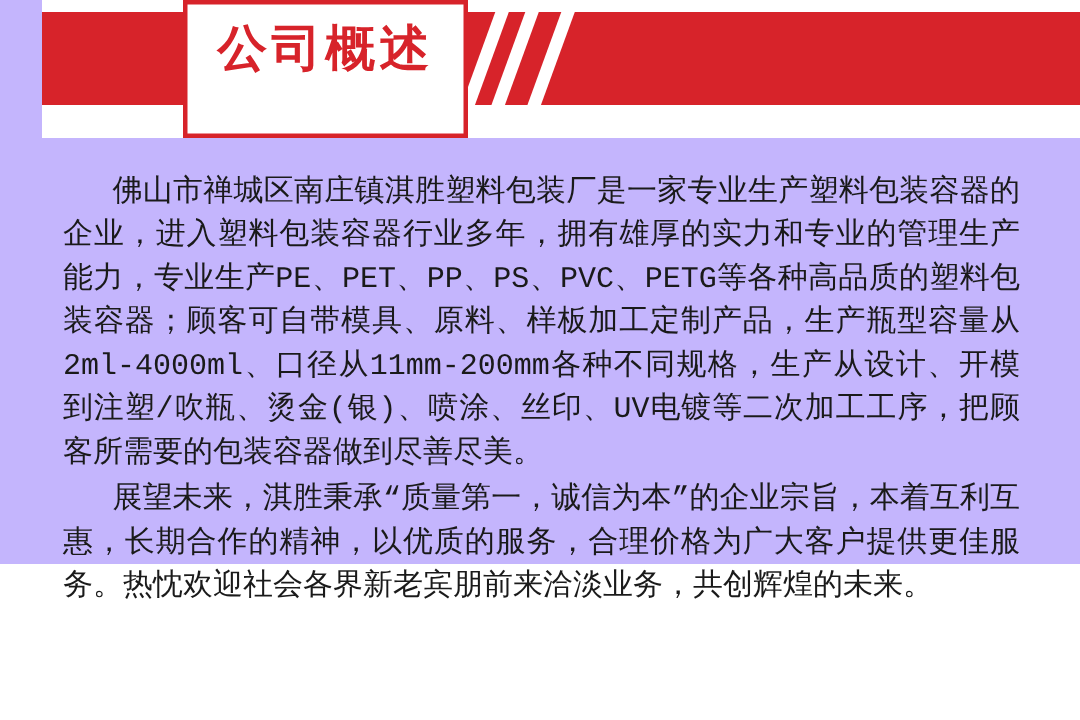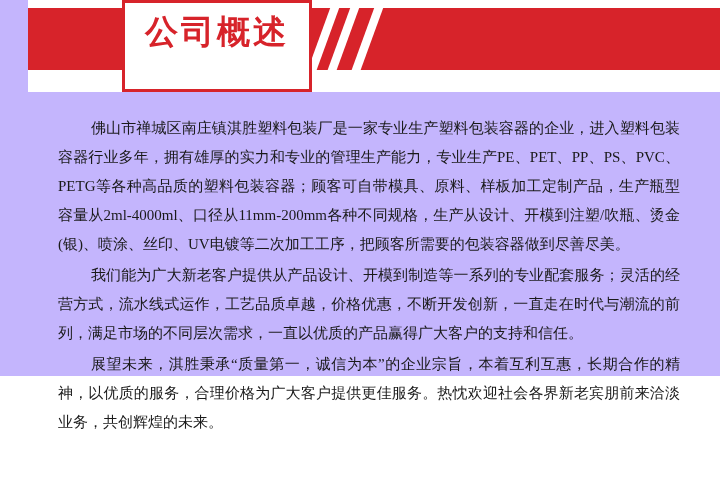--- a/index.html
+++ b/index.html
@@ -85,44 +85,43 @@
   
   .content {
     position: absolute;
     left: 0;
     top: 92px;
     width: 720px;
     padding: 22px 40px 0 42px;
     box-sizing: border-box;
   }
   .para {
-    margin: 0 0 2px 16px;
-    font-size: 15px;
+    margin: 0 0 2px 0;
+    font-size: 20px;
     line-height: 29px;
     color: #1a1a1a;
     text-align: justify;
     text-indent: 33px;
-    font-family: Liberation Serif, serif;
+    font-family: Liberation Mono, monospace;
   }
 </style>
 </head>
 <body>
 
 <div id="page">
 
   <div class="banner">
     <div class="banner-bar"></div>
     <div class="slash s1"></div>
     <div class="slash s2"></div>
     <div class="slash s3"></div>
 
     <div class="title-box">
       <p class="title-cn">公司概述</p>
     </div>
   </div>
 
   <div class="content">
     <p class="para">佛山市禅城区南庄镇淇胜塑料包装厂是一家专业生产塑料包装容器的企业，进入塑料包装容器行业多年，拥有雄厚的实力和专业的管理生产能力，专业生产PE、PET、PP、PS、PVC、PETG等各种高品质的塑料包装容器；顾客可自带模具、原料、样板加工定制产品，生产瓶型容量从2ml-4000ml、口径从11mm-200mm各种不同规格，生产从设计、开模到注塑/吹瓶、烫金(银)、喷涂、丝印、UV电镀等二次加工工序，把顾客所需要的包装容器做到尽善尽美。</p>
-    <p class="para">我们能为广大新老客户提供从产品设计、开模到制造等一系列的专业配套服务；灵活的经营方式，流水线式运作，工艺品质卓越，价格优惠，不断开发创新，一直走在时代与潮流的前列，满足市场的不同层次需求，一直以优质的产品赢得广大客户的支持和信任。</p>
     <p class="para">展望未来，淇胜秉承“质量第一，诚信为本”的企业宗旨，本着互利互惠，长期合作的精神，以优质的服务，合理价格为广大客户提供更佳服务。热忱欢迎社会各界新老宾朋前来洽淡业务，共创辉煌的未来。</p>
   </div>
 
 </div>
 
 </body></html>

